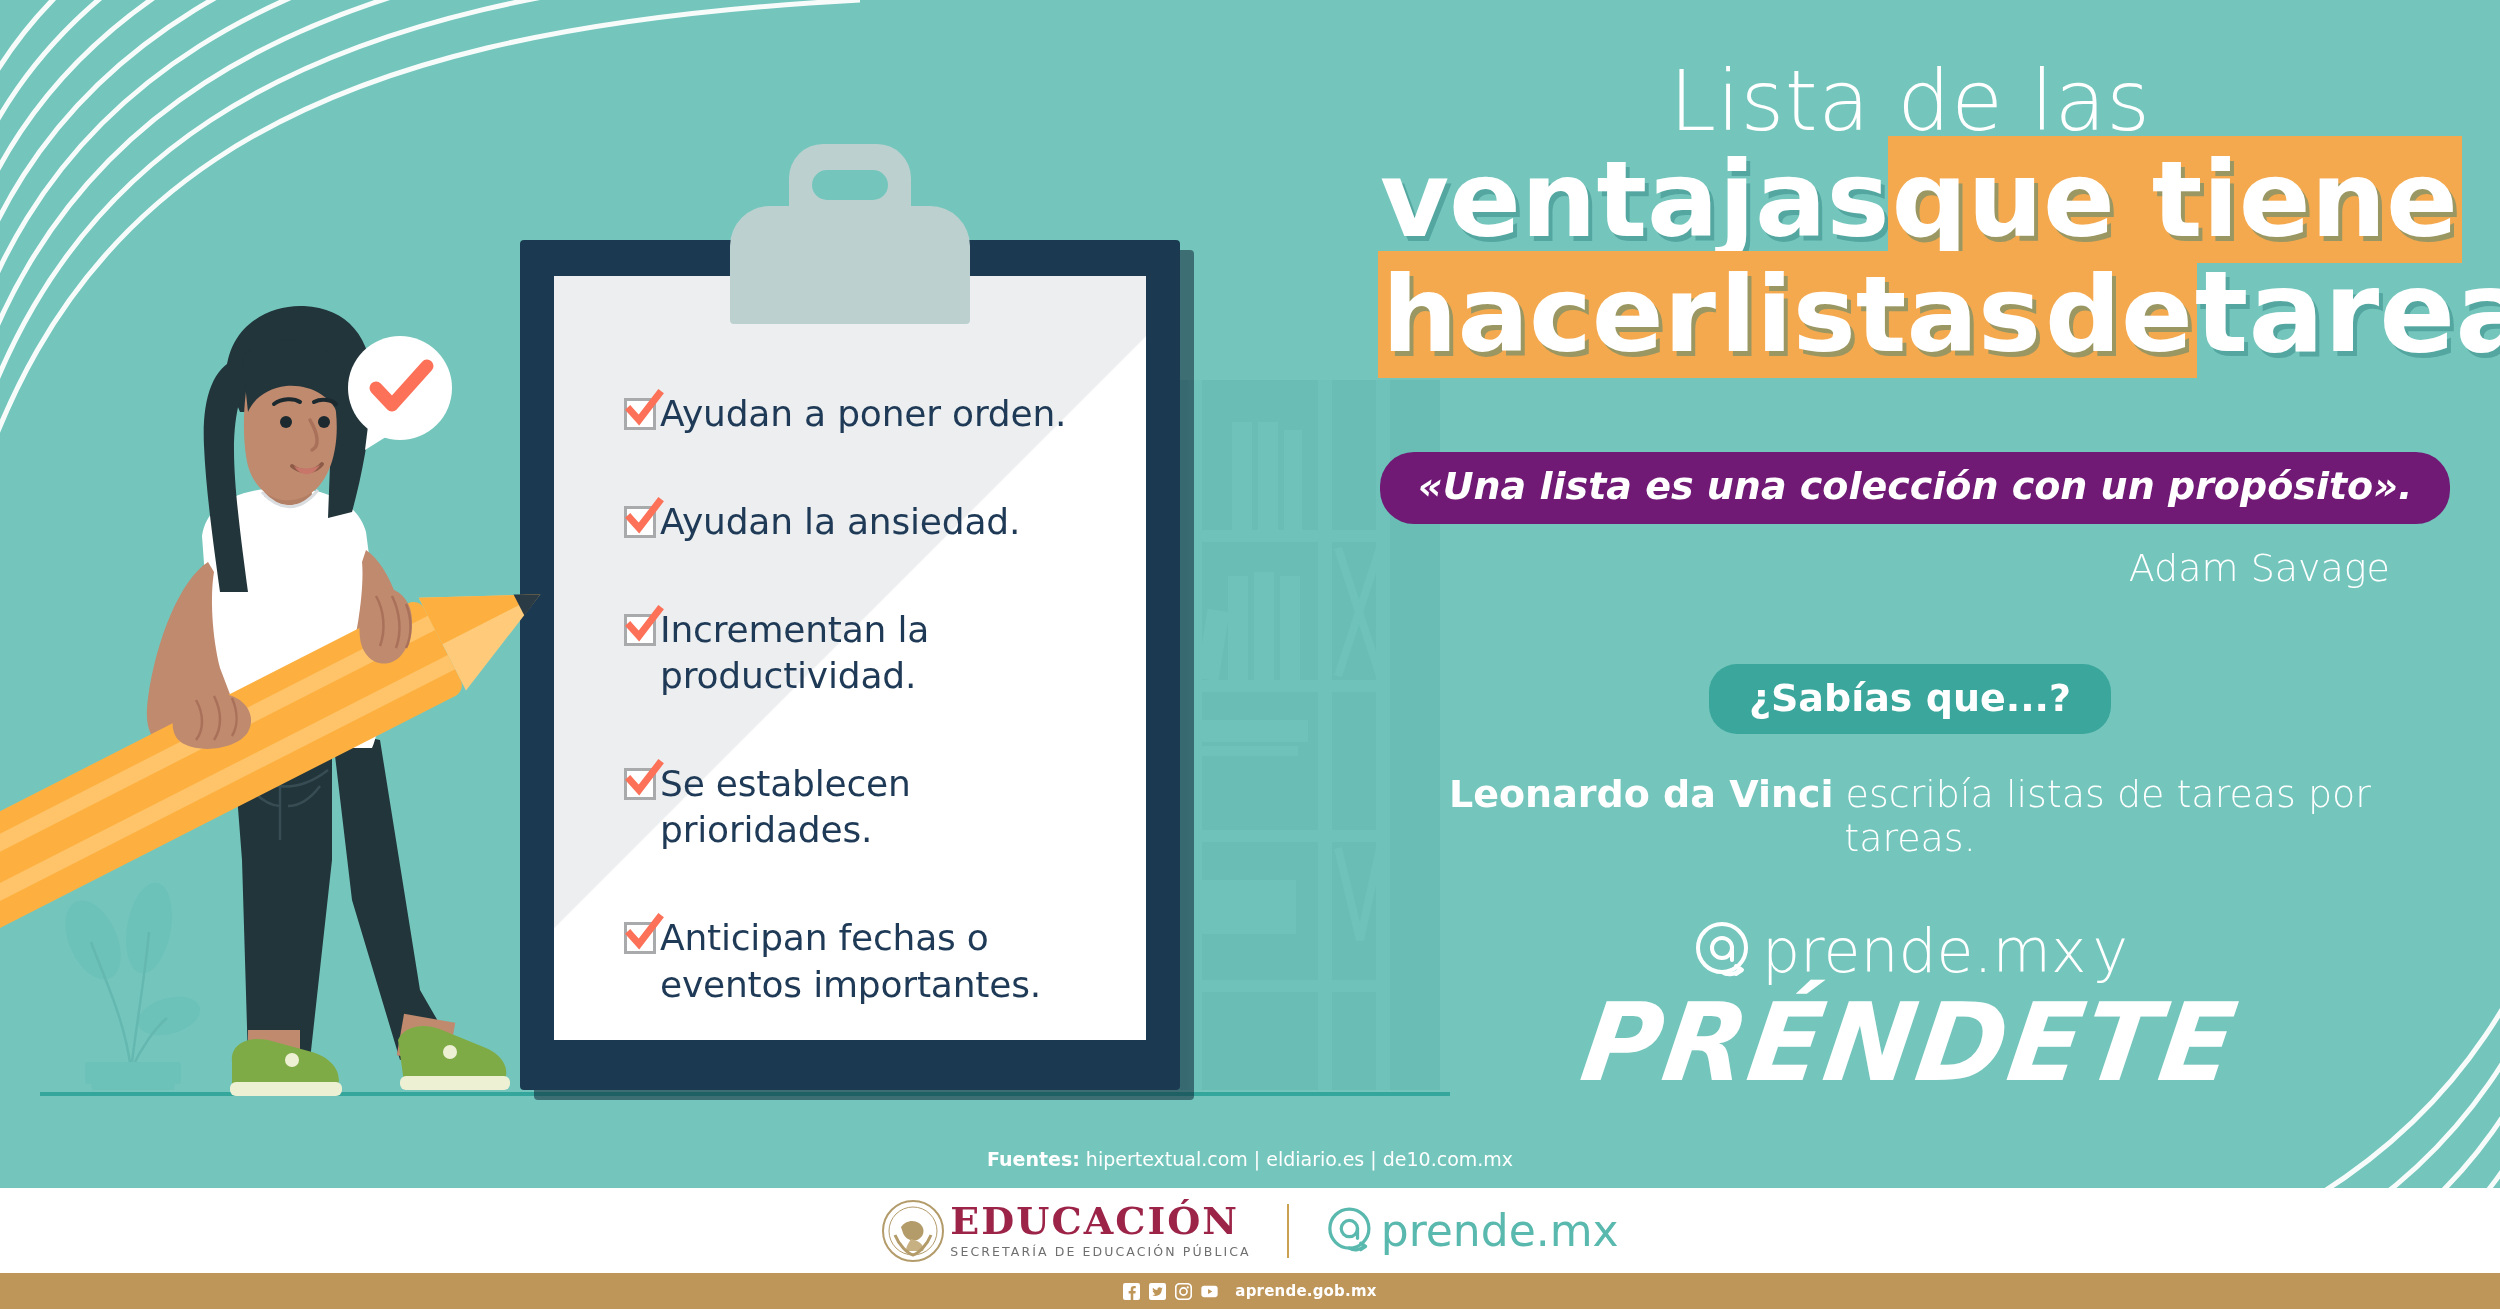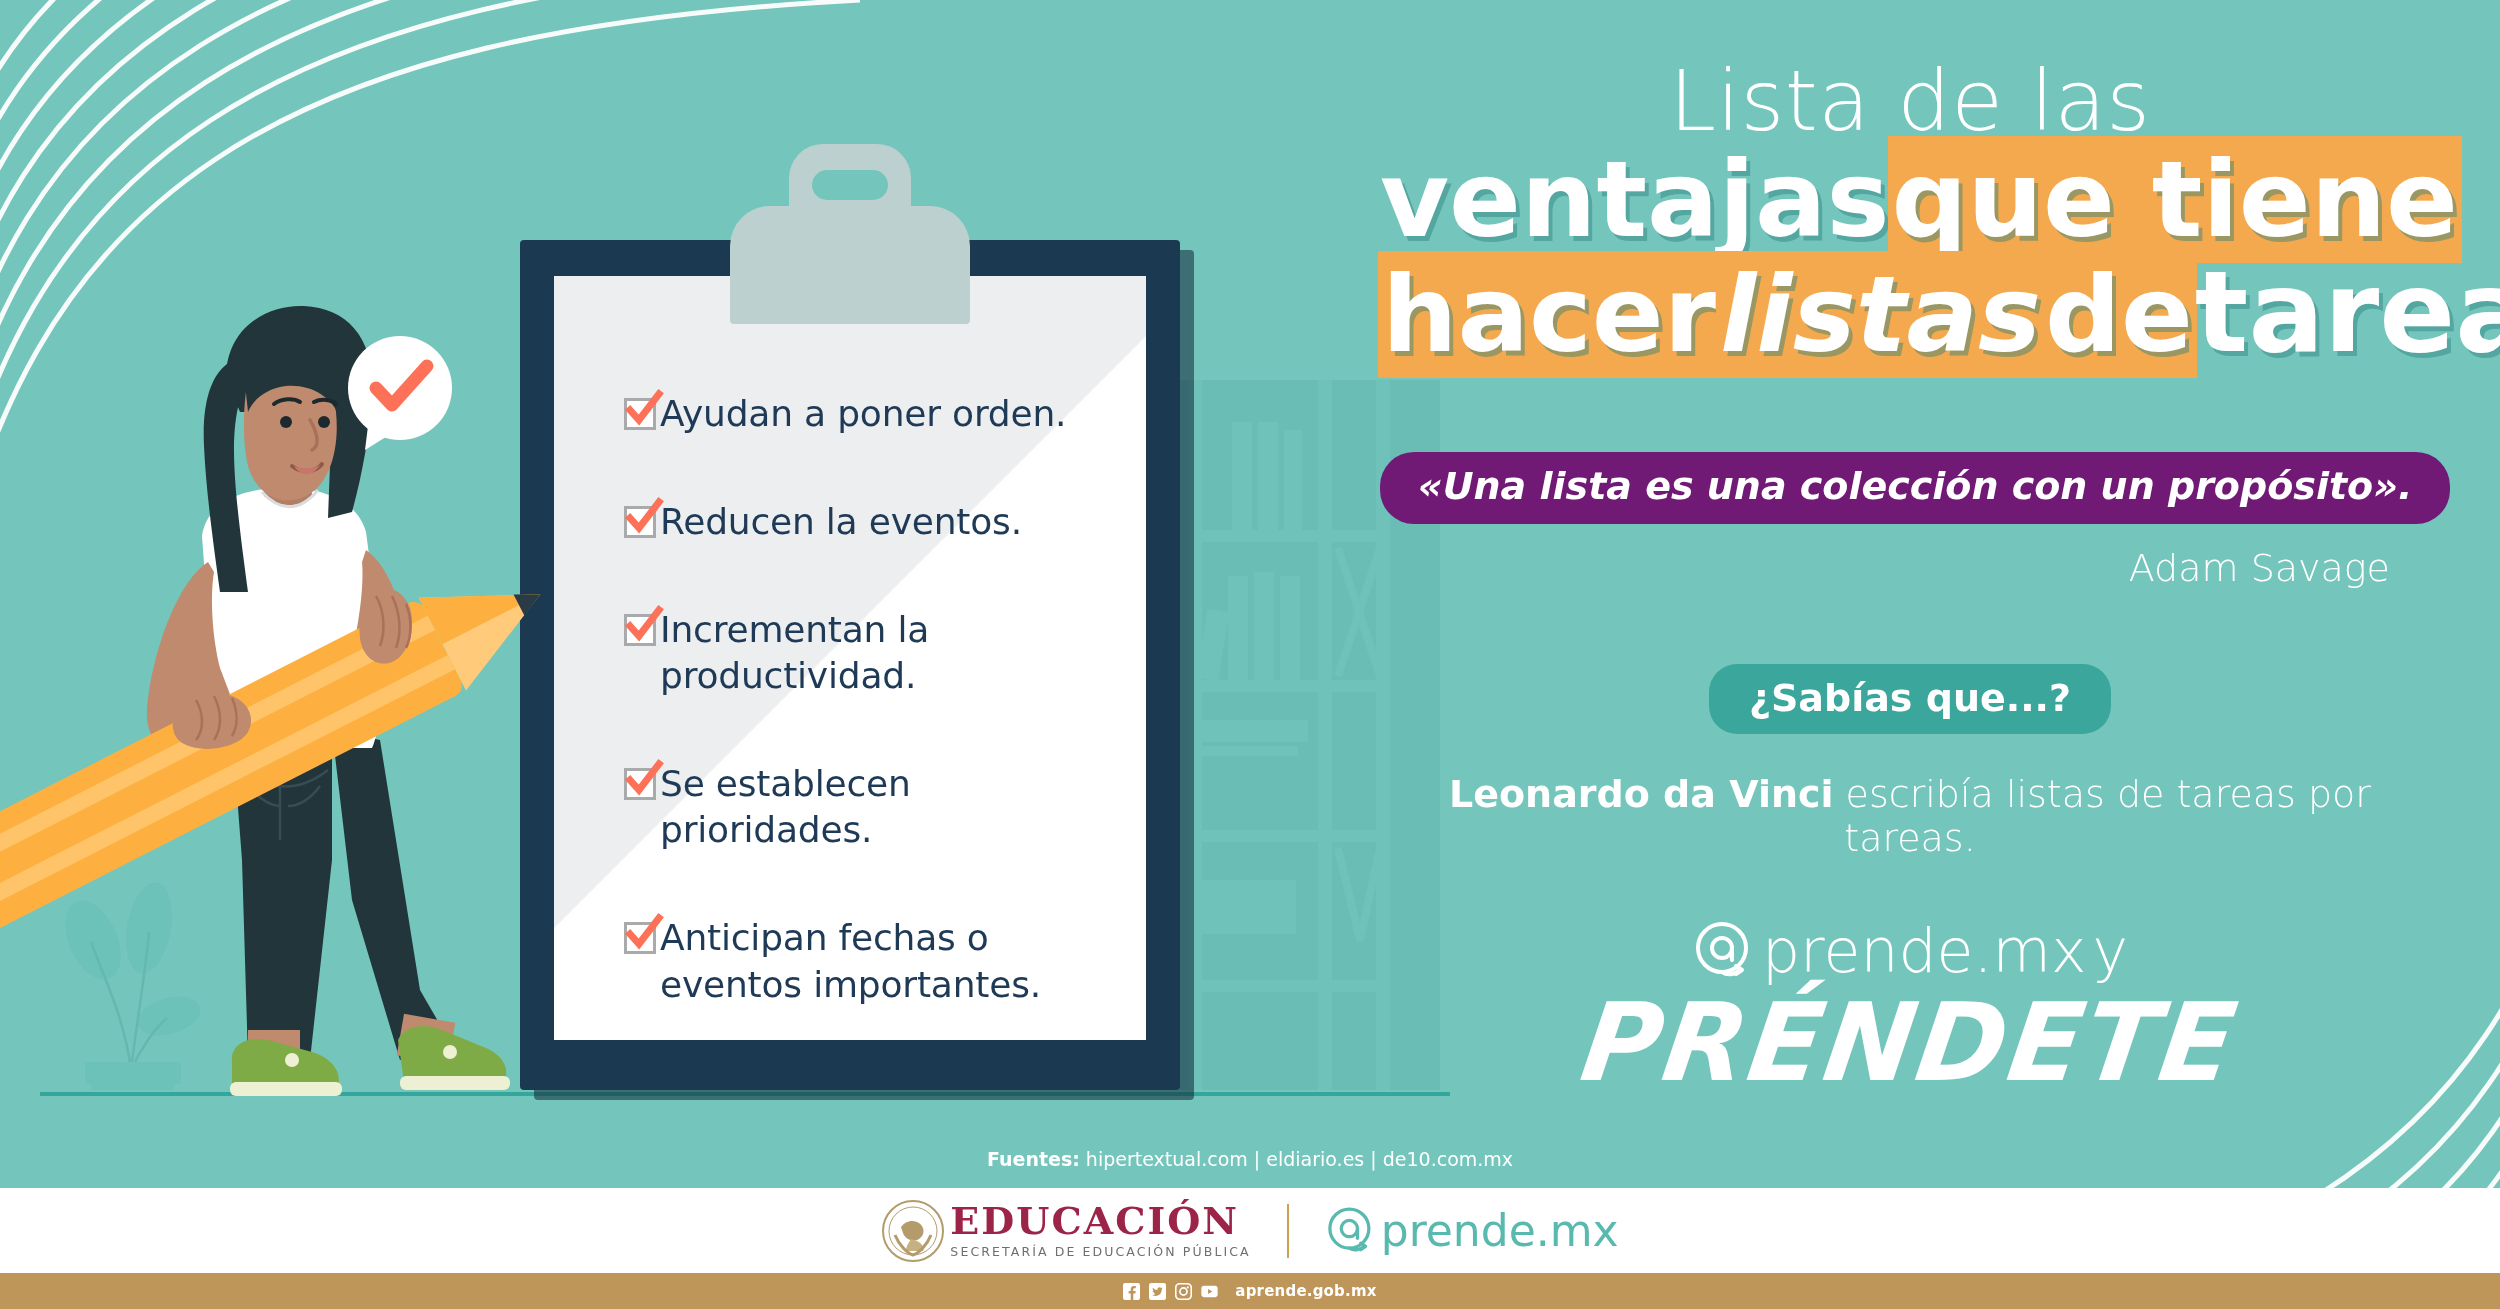--- a/index.html
+++ b/index.html
@@ -104,21 +104,21 @@
   .t-line1{
     font-size:84px;font-weight:300;letter-spacing:.5px;
     text-shadow:none;margin-bottom:6px;
   }
   .t-line2{font-size:106px;font-weight:700;white-space:nowrap;}
   .t-line3{font-size:106px;font-weight:700;white-space:nowrap;margin-top:6px;}
   .hl{
     background:#f5a94e;box-shadow:0 0 0 2px #f5a94e;
     padding:0 2px;
   }
-  .ital{font-style:italic;text-align:right;}
+  .ital{text-align:right;}
   .big{font-size:112px;}
 
   .quote-pill{
     display:inline-block;background:#701a75;border-radius:34px;
     padding:12px 38px 16px;margin-top:84px;
   }
   .quote-text{
     font-family:"DejaVu Sans",sans-serif;font-style:italic;font-weight:700;
     font-size:38px;color:#fff;white-space:nowrap;
   }
@@ -298,21 +298,21 @@
           <span class="check-label">Ayudan a poner orden.</span>
         </div>
 
         <div class="check-row">
           <span class="checkbox">
             <span class="box"></span>
             <svg class="tick" viewBox="0 0 42 42" fill="none">
               <path d="M8 21 L17 31 L37 5" stroke="#fc7158" stroke-width="7" stroke-linecap="square" stroke-linejoin="miter"></path>
             </svg>
           </span>
-          <span class="check-label">Reducen la eventos.</span>
+          <span class="check-label">Ayudan la ansiedad.</span>
         </div>
 
         <div class="check-row">
           <span class="checkbox">
             <span class="box"></span>
             <svg class="tick" viewBox="0 0 42 42" fill="none">
               <path d="M8 21 L17 31 L37 5" stroke="#fc7158" stroke-width="7" stroke-linecap="square" stroke-linejoin="miter"></path>
             </svg>
           </span>
           <span class="check-label">Incrementan la productividad.</span>

